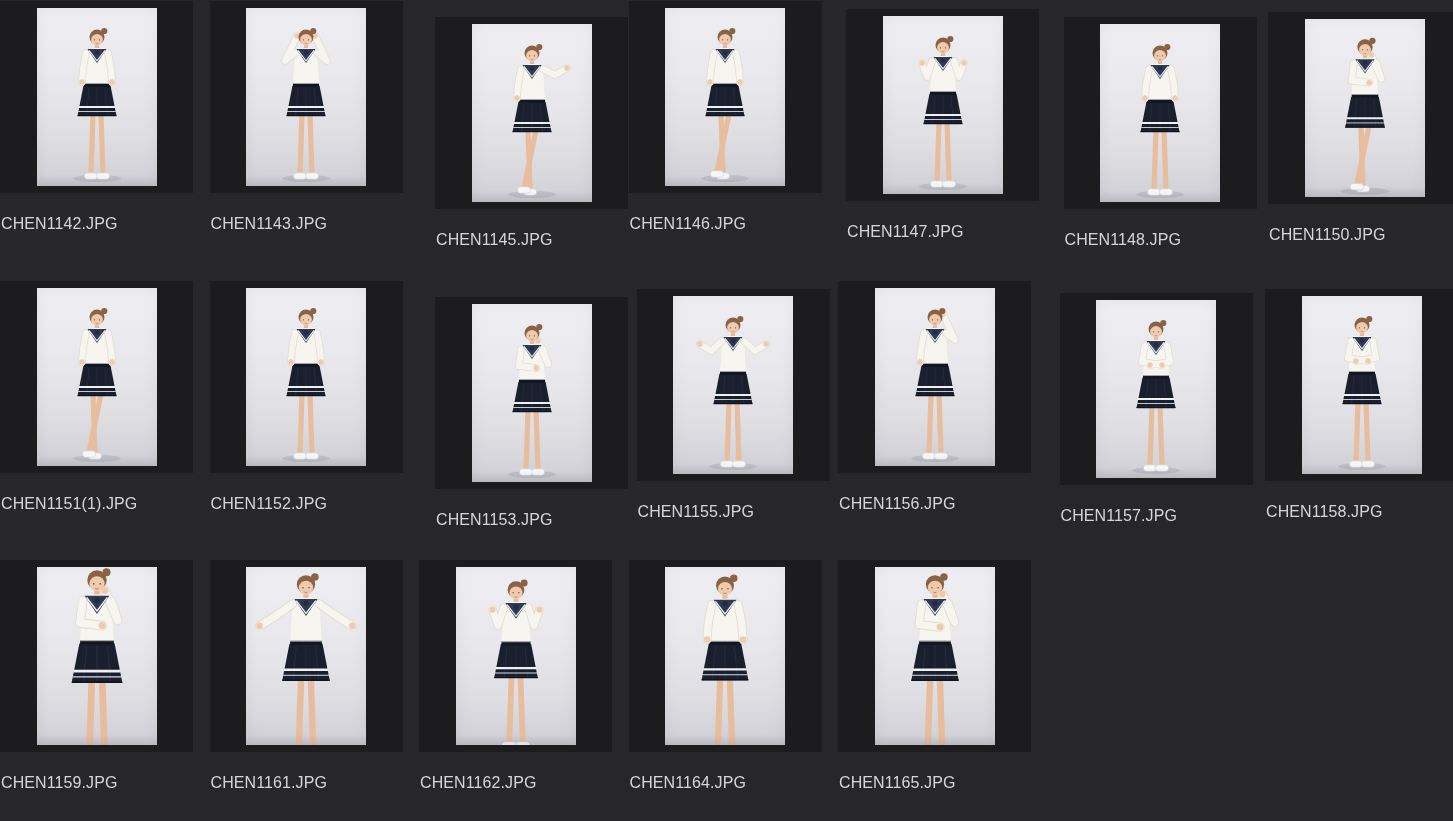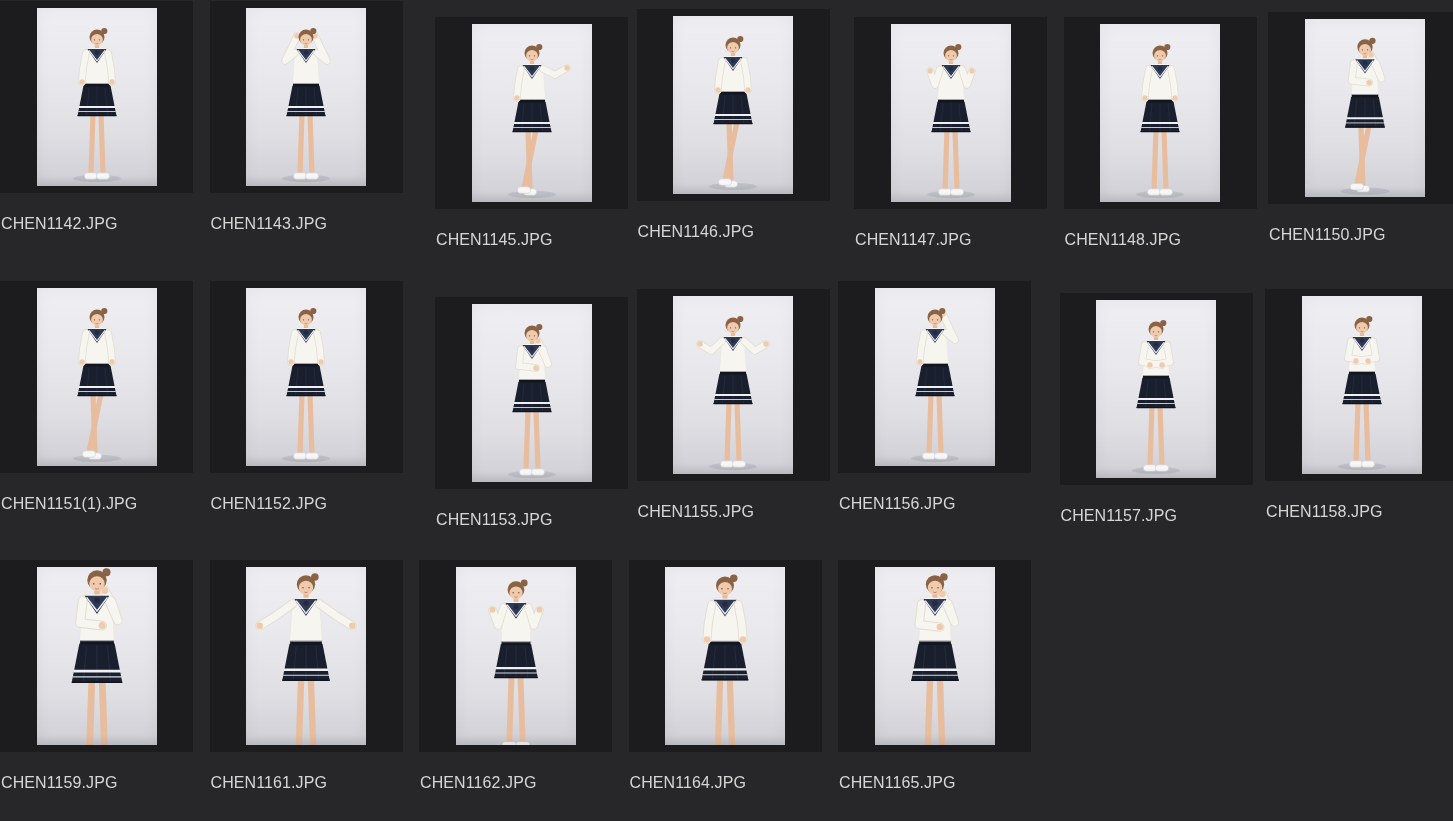--- a/index.html
+++ b/index.html
@@ -185,21 +185,21 @@
             <circle class="eye eye-l" cx="57.5" cy="31.8" r="0.65"></circle>
             <circle class="eye eye-r" cx="62.5" cy="31.8" r="0.65"></circle>
             <path class="mouth" d="M58.6,35.3 Q60,36.4 61.4,35.3"></path>
           </g>
         </svg>
       </div>
     </div>
     <figcaption class="label">CHEN1145.JPG</figcaption>
   </figure>
 
-  <figure class="cell" style="margin:8px">
+  <figure class="cell" style="margin:0">
     <div class="tile">
       <div class="photo">
         <svg viewBox="0 0 120 178">
           <g class="fig">
             <ellipse class="ground-shadow" cx="60" cy="170.5" rx="24" ry="3.5"></ellipse>
             <line class="leg leg-l" x1="56" y1="106" x2="58" y2="166"></line>
             <line class="leg leg-r" x1="64" y1="106" x2="52" y2="164"></line>
             <rect class="shoe shoe-l" width="13" height="6.5" rx="3" x="51.5" y="164.8"></rect>
             <rect class="shoe shoe-r" width="13" height="6.5" rx="3" x="45.5" y="162.8"></rect>
             <path class="skirt" d="M46.5,77.5 L73.5,77.5 L79.5,108 L40.5,108 Z"></path>
@@ -226,21 +226,21 @@
             <circle class="eye eye-l" cx="57.5" cy="31.8" r="0.65"></circle>
             <circle class="eye eye-r" cx="62.5" cy="31.8" r="0.65"></circle>
             <path class="mouth" d="M58.6,35.3 Q60,36.4 61.4,35.3"></path>
           </g>
         </svg>
       </div>
     </div>
     <figcaption class="label">CHEN1146.JPG</figcaption>
   </figure>
 
-  <figure class="cell" style="margin:16px">
+  <figure class="cell" style="margin:8px">
     <div class="tile">
       <div class="photo">
         <svg viewBox="0 0 120 178">
           <g class="fig">
             <ellipse class="ground-shadow" cx="60" cy="170.5" rx="24" ry="3.5"></ellipse>
             <line class="leg leg-l" x1="56" y1="106" x2="54" y2="166"></line>
             <line class="leg leg-r" x1="64" y1="106" x2="66" y2="166"></line>
             <rect class="shoe shoe-l" width="13" height="6.5" rx="3" x="47.5" y="164.8"></rect>
             <rect class="shoe shoe-r" width="13" height="6.5" rx="3" x="59.5" y="164.8"></rect>
             <path class="skirt" d="M46.5,77.5 L73.5,77.5 L79.5,108 L40.5,108 Z"></path>

